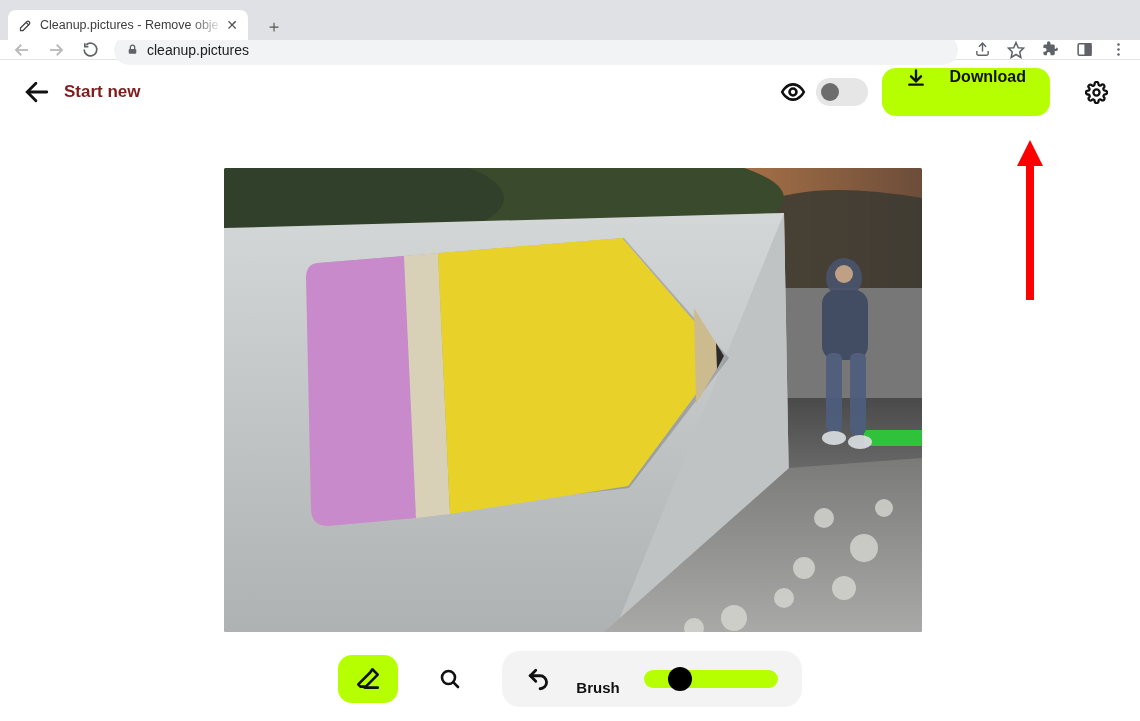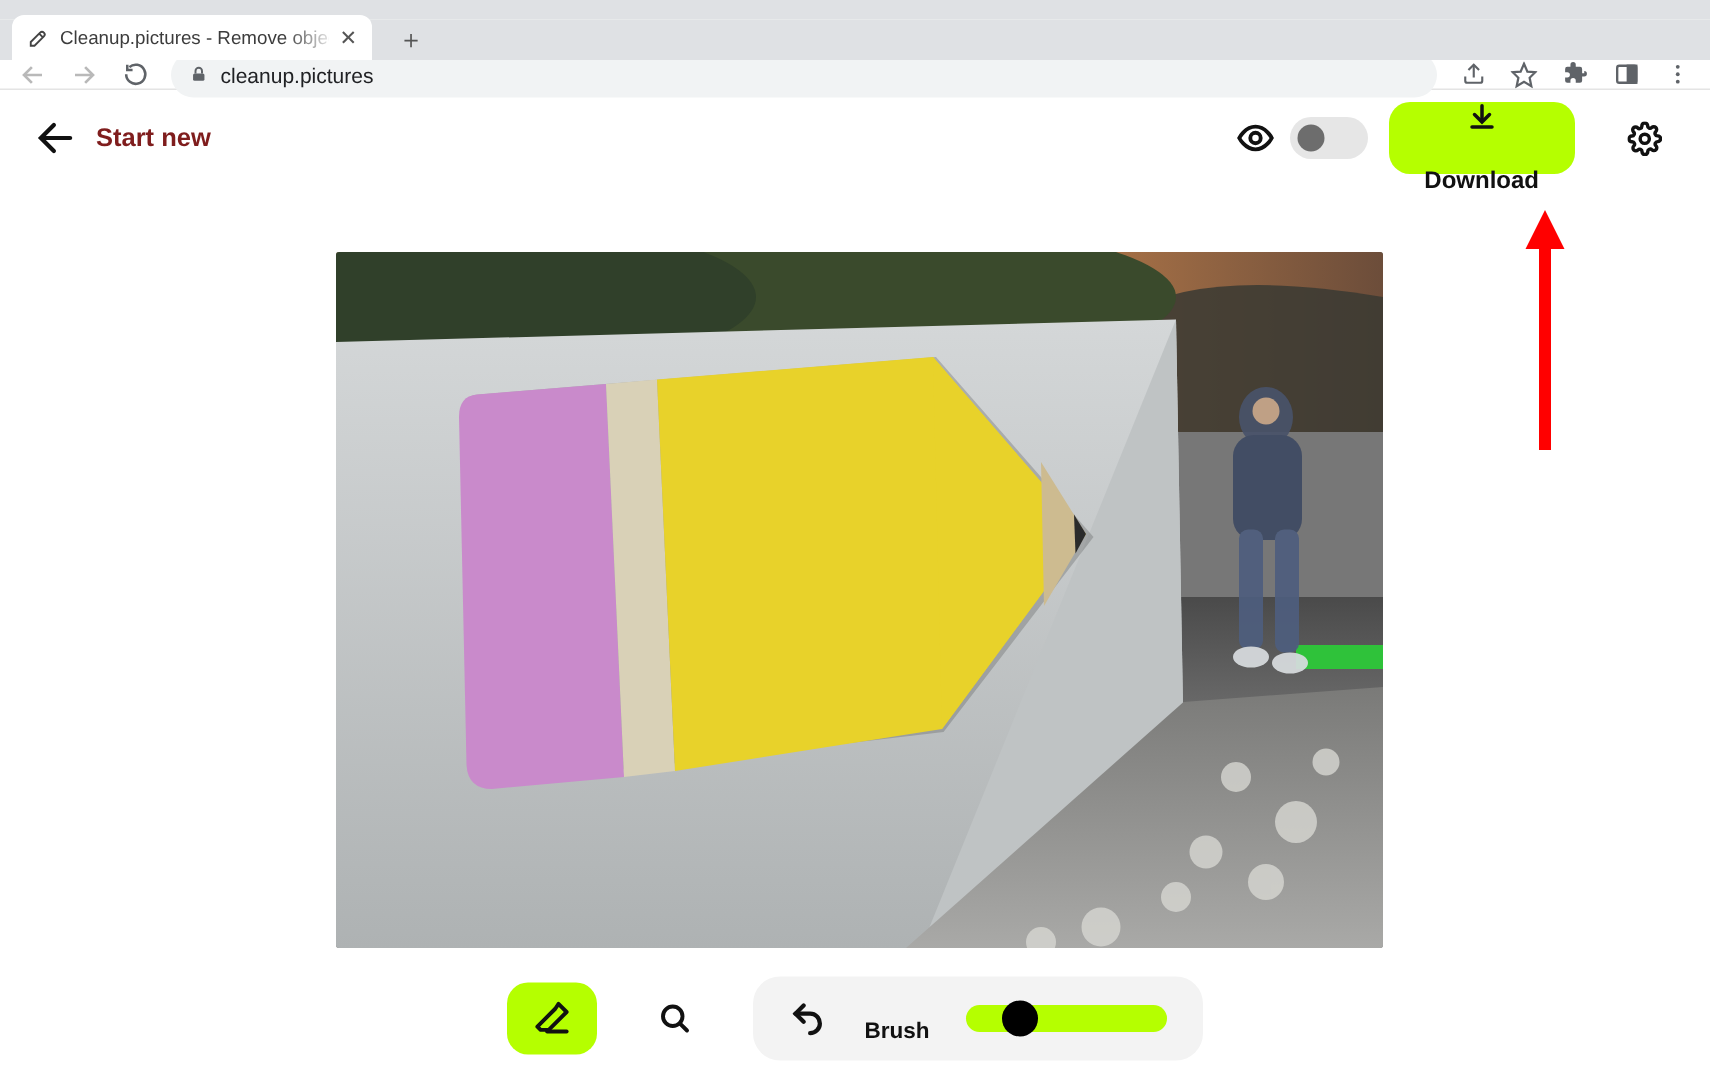--- a/index.html
+++ b/index.html
@@ -35,21 +35,21 @@
   .lock{color:#5f6368;}
   .right-icos{display:flex;align-items:center;gap:2px;}
 
   
   .app-header{height:64px;display:flex;align-items:center;padding:0 24px;}
   .start-new{display:flex;align-items:center;gap:14px;font-weight:700;font-size:17px;color:#7f1d1d;}
   .spacer{flex:1;}
   .eye-ico{width:34px;display:flex;align-items:center;justify-content:center;}
   .toggle{width:52px;height:28px;border-radius:14px;background:var(--pill-bg);position:relative;margin:0 14px 0 6px;}
   .toggle .knob{position:absolute;left:5px;top:5px;width:18px;height:18px;border-radius:50%;background:#6d6d6d;}
-  .dl-btn{background:var(--accent);border-radius:14px;height:48px;padding:0 24px;display:flex;align-items:center;gap:24px;font-weight:700;font-size:16px;color:#111;flex-direction:column;}
+  .dl-btn{background:var(--accent);border-radius:14px;height:48px;padding:0 24px;display:flex;align-items:flex-start;gap:24px;font-weight:700;font-size:16px;color:#111;}
   .settings-ico{width:40px;display:flex;align-items:center;justify-content:center;margin-left:26px;}
 
   
   .ann-arrow{position:absolute;left:1015px;top:140px;pointer-events:none;}
 
   
   .stage{position:absolute;left:224px;top:168px;width:698px;height:464px;border-radius:2px;overflow:hidden;background:#777;}
   .stage svg{width:100%;height:100%;display:block;}
 
   

